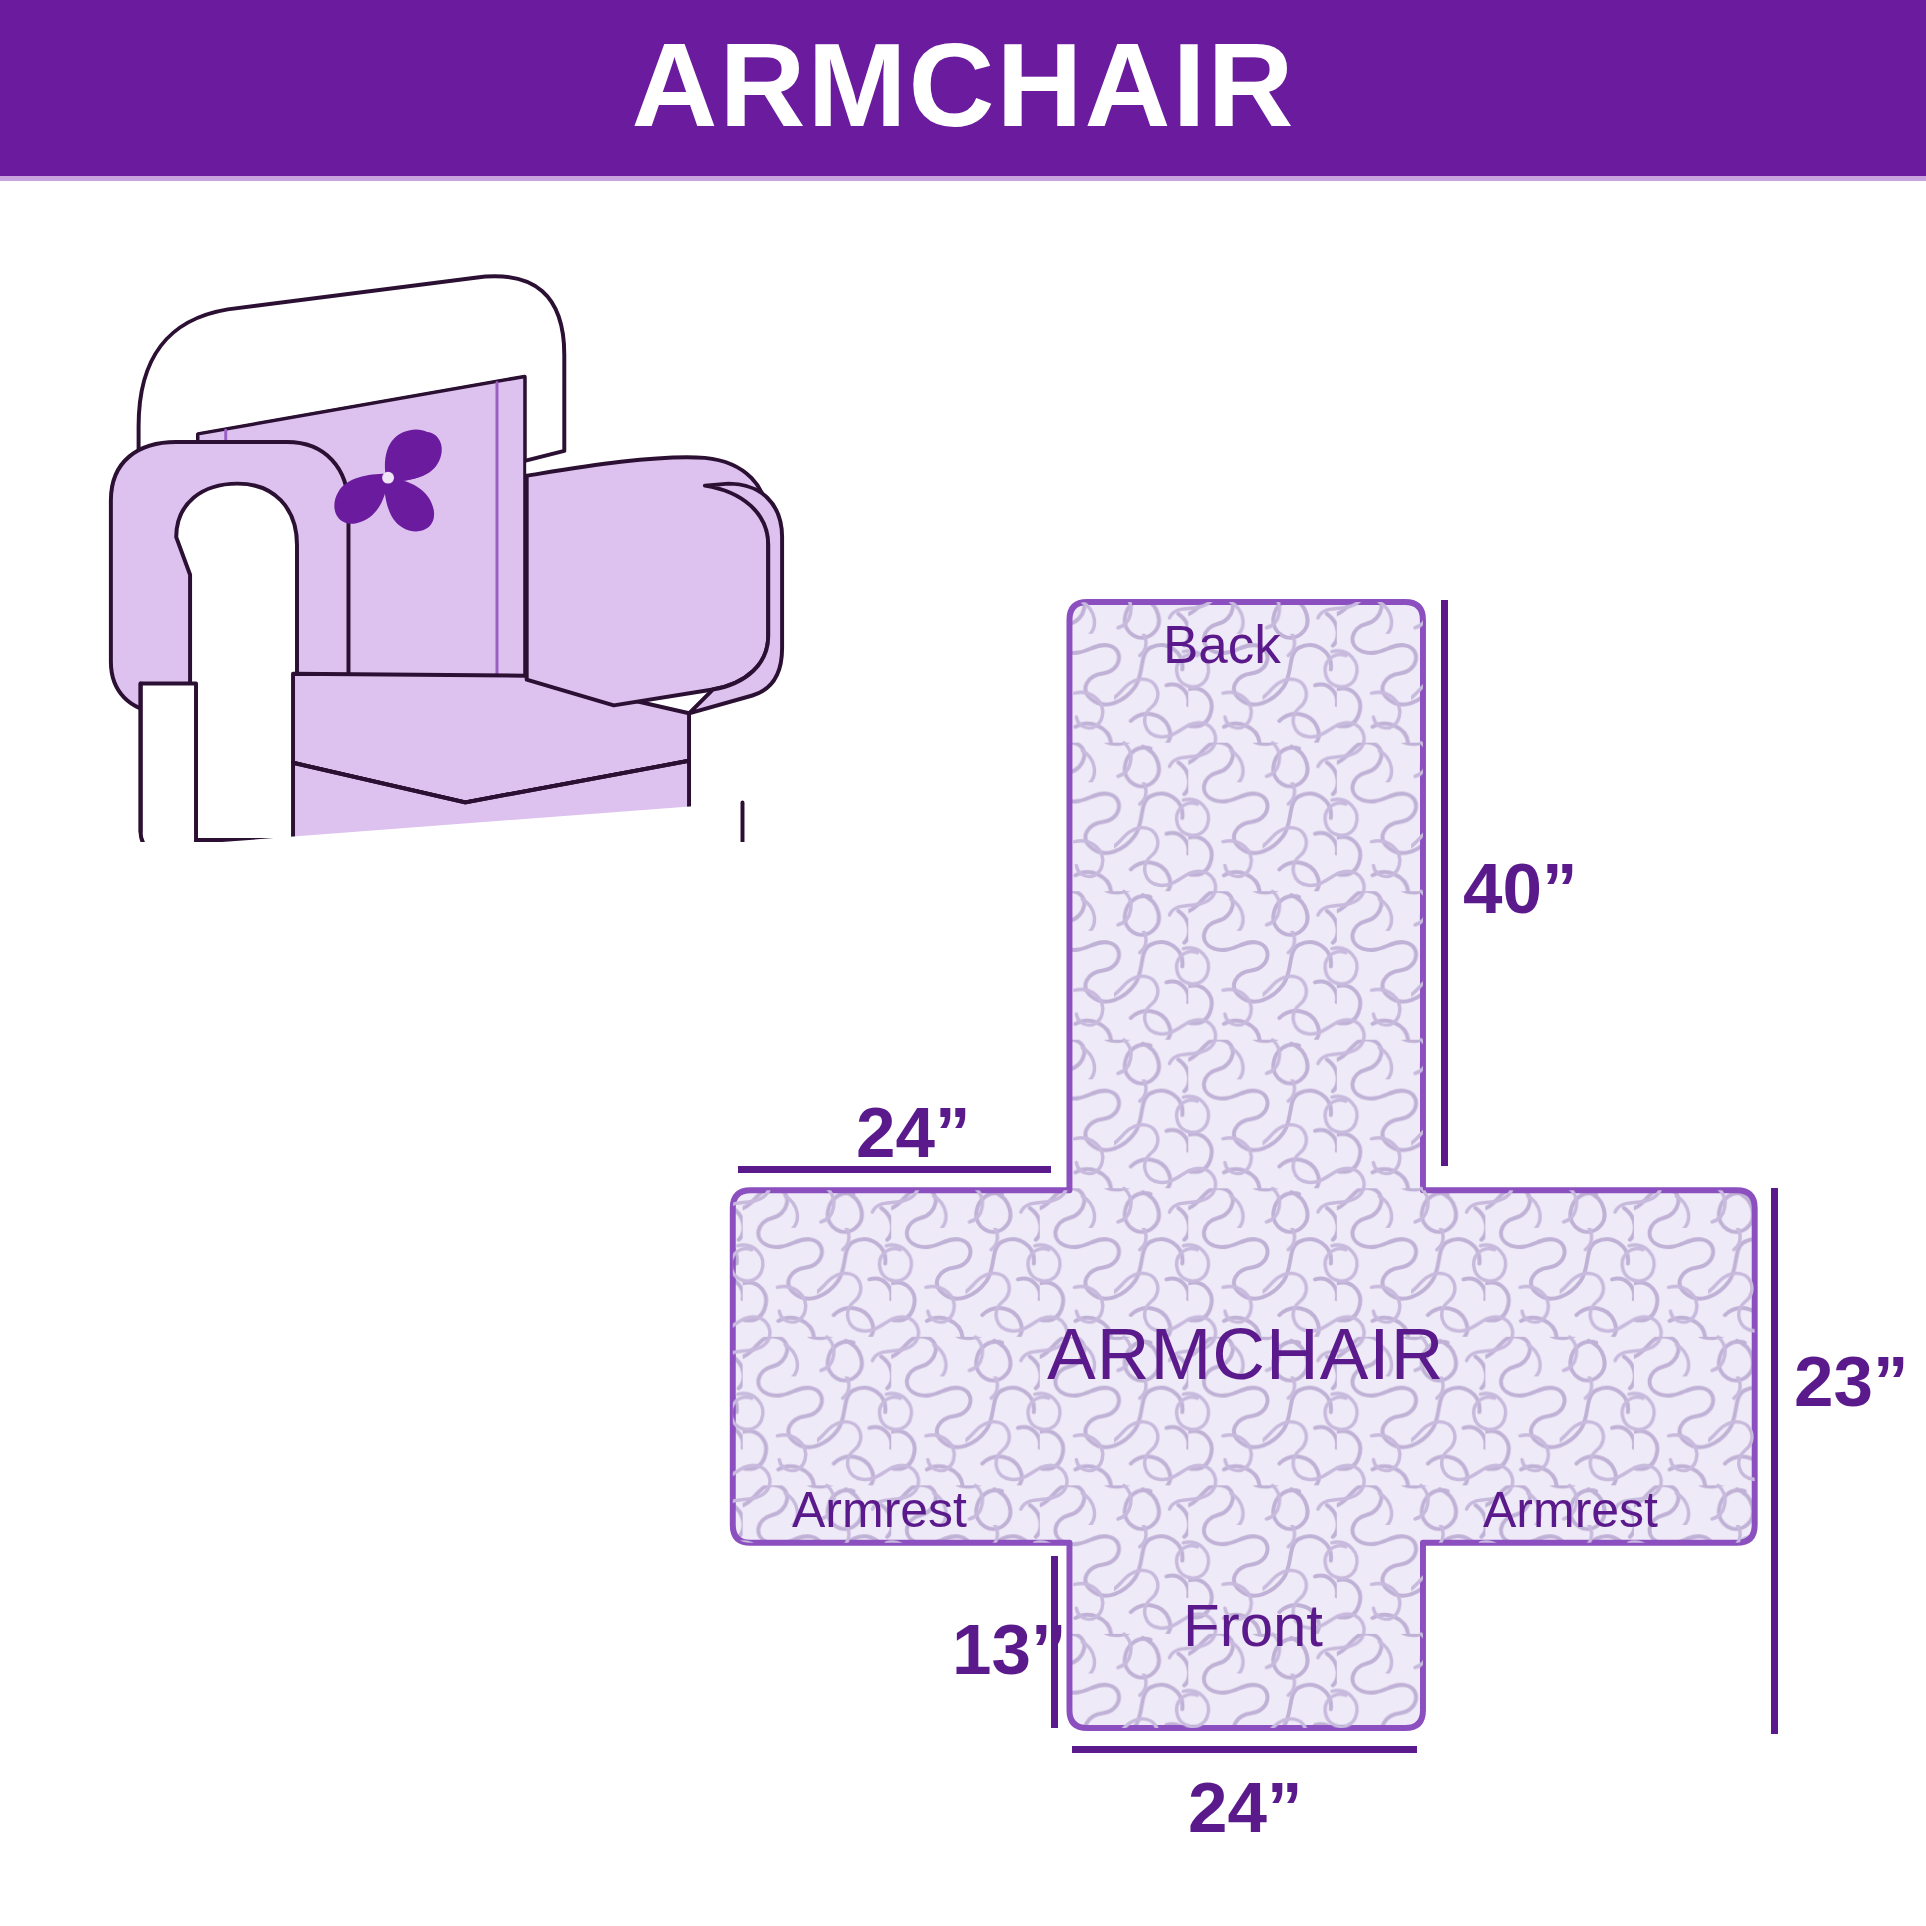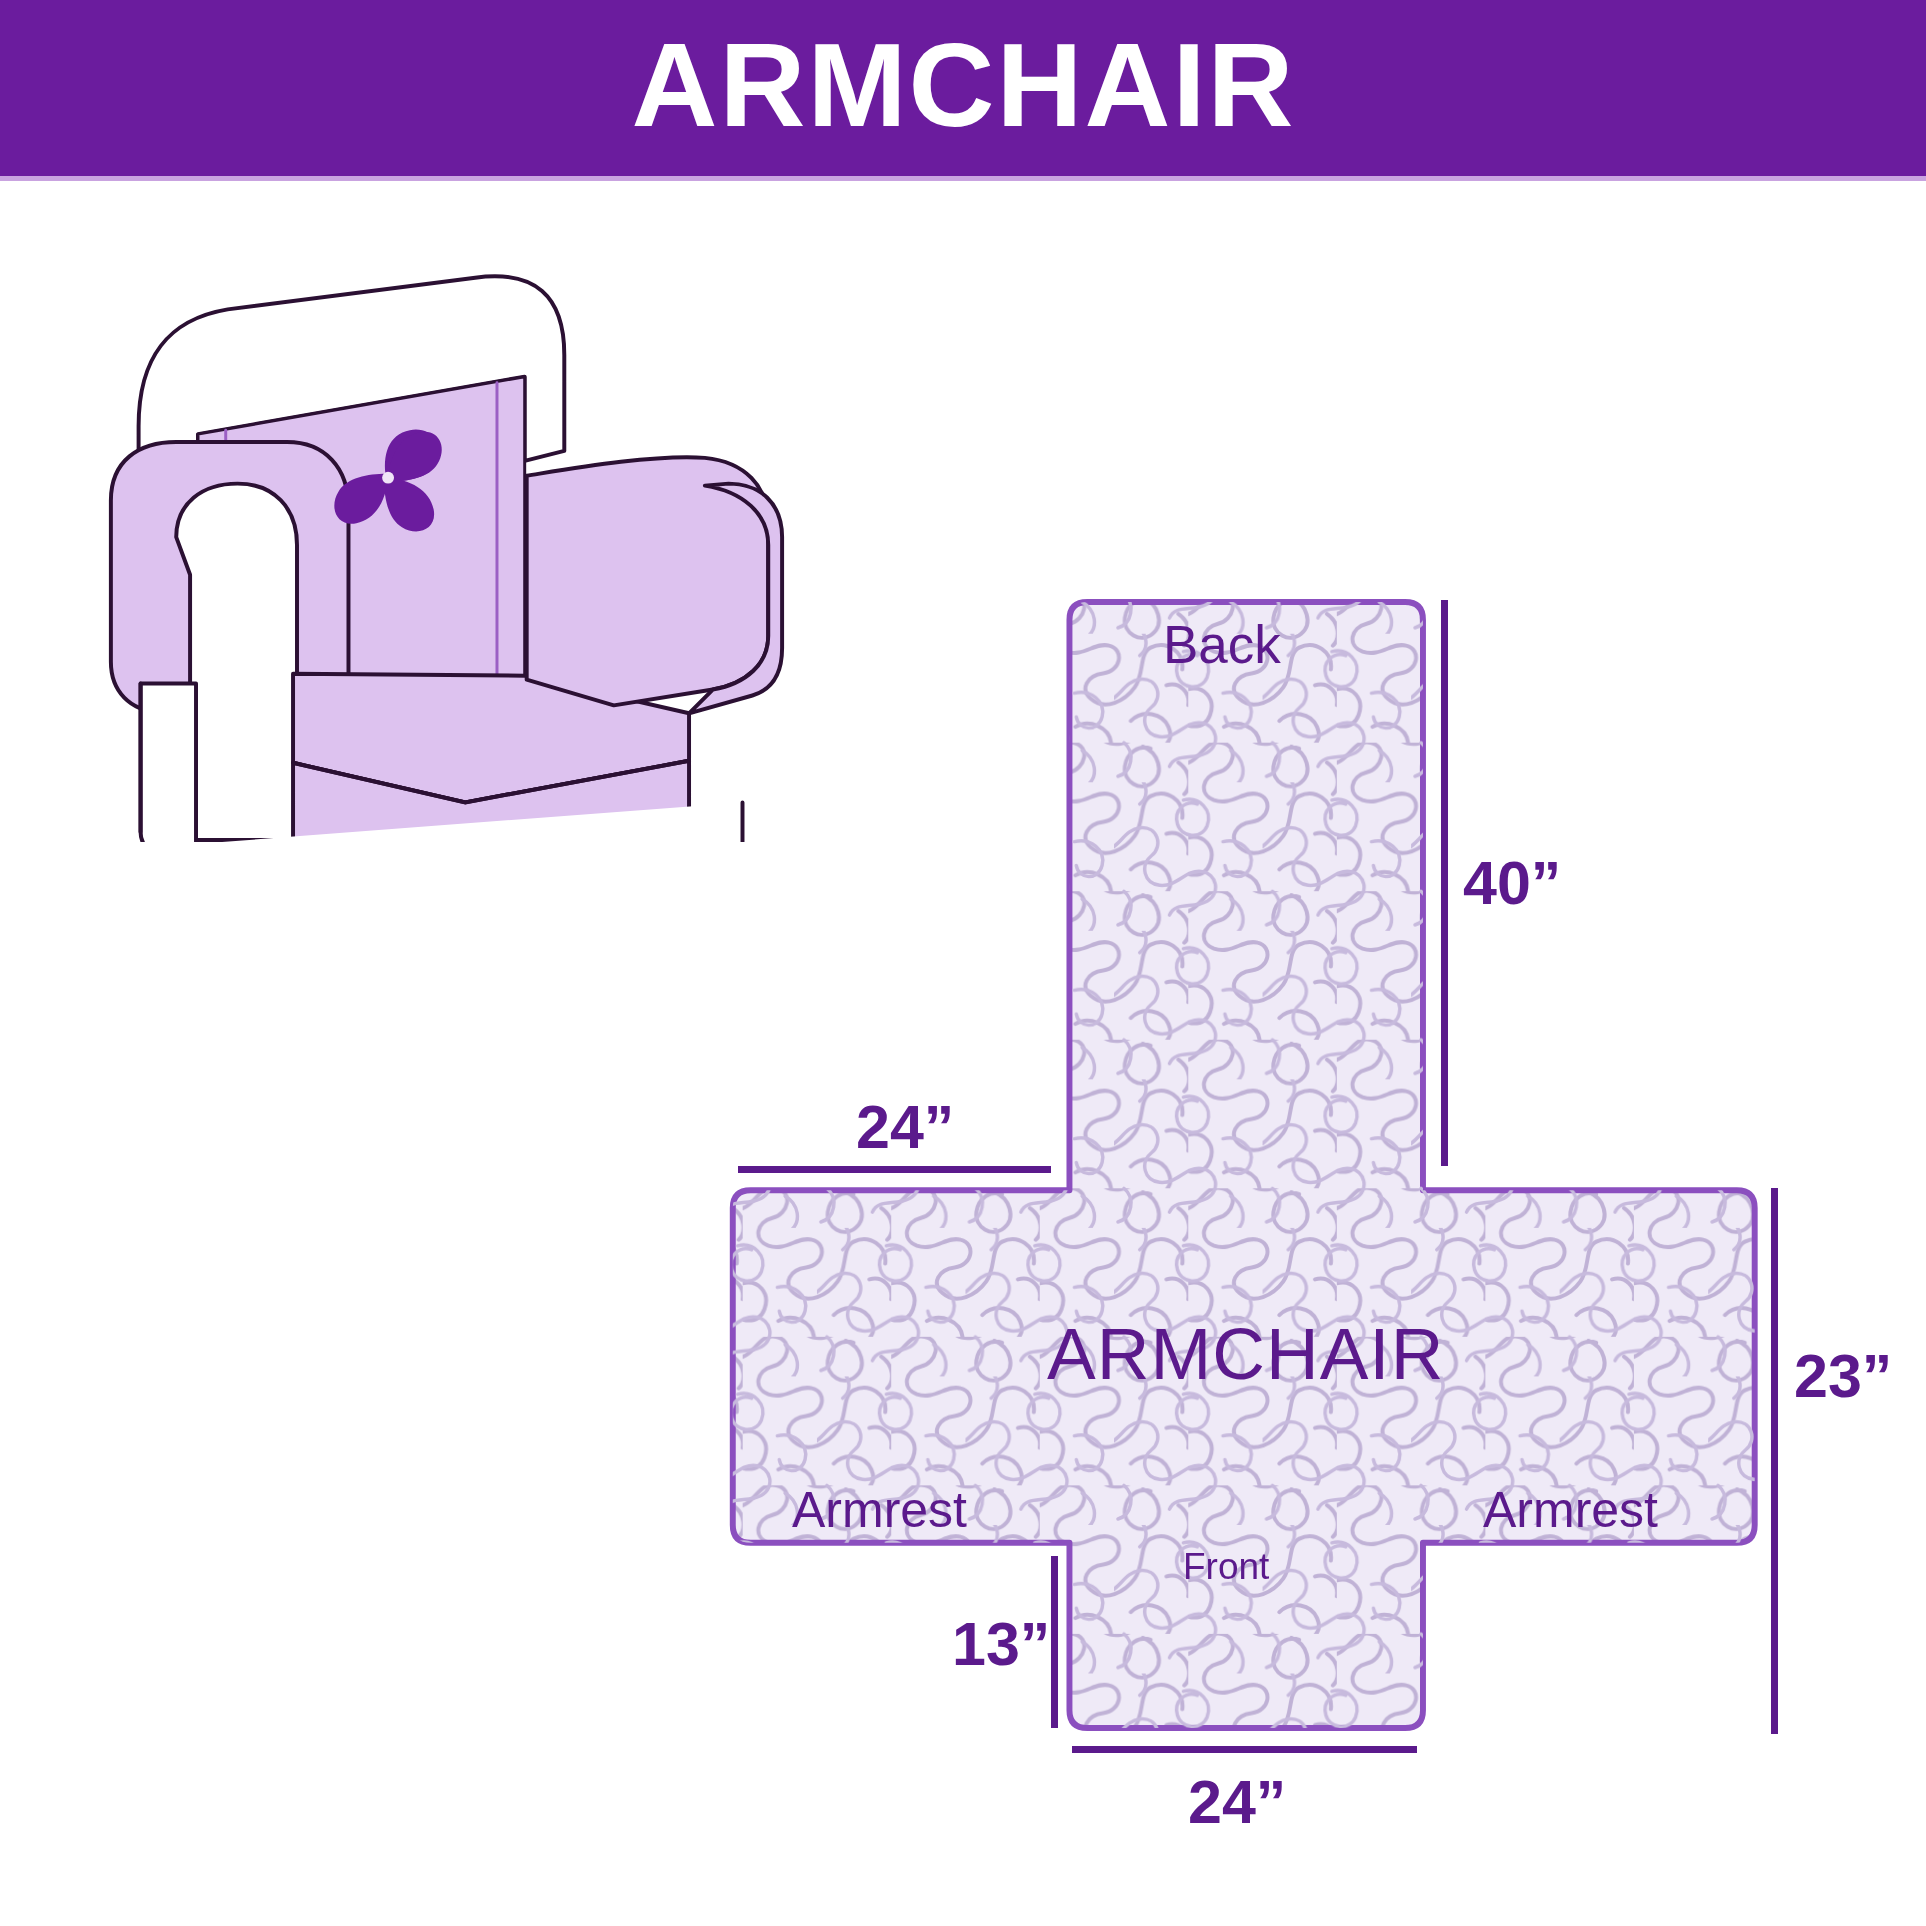--- a/index.html
+++ b/index.html
@@ -43,30 +43,30 @@
     color:#5B1A8C;
     font-weight:normal;
     font-family:"Liberation Sans", sans-serif;
     white-space:nowrap;
     line-height:1;
   }
   .lbl-back{left:1163px;top:618px;font-size:53px;}
   .lbl-armchair{left:1047px;top:1317px;font-size:73px;letter-spacing:1px;}
   .lbl-armrest-l{left:792px;top:1485px;font-size:50px;}
   .lbl-armrest-r{left:1483px;top:1485px;font-size:50px;}
-  .lbl-front{left:1183px;top:1548px;font-size:37px;}
+  .lbl-front{left:1183px;top:1596px;font-size:60px;}
 
   .dim{
     position:absolute;
     color:#5B1A8C;
     font-weight:bold;
     font-family:"Liberation Sans", sans-serif;
     white-space:nowrap;
     line-height:1;
-    font-size:61px;
+    font-size:71px;
   }
   .dim-40{left:1463px;top:853px;}
   .dim-24top{left:856px;top:1097px;}
   .dim-23{left:1794px;top:1346px;text-align:center;}
   .dim-13{left:952px;top:1614px;}
   .dim-24bot{left:1188px;top:1772px;}
 
   .rule{position:absolute;background:#5B1A8C;}
   .rule-40{left:1441px;top:600px;width:7px;height:566px;}
   .rule-24top{left:738px;top:1166px;width:313px;height:7px;}

